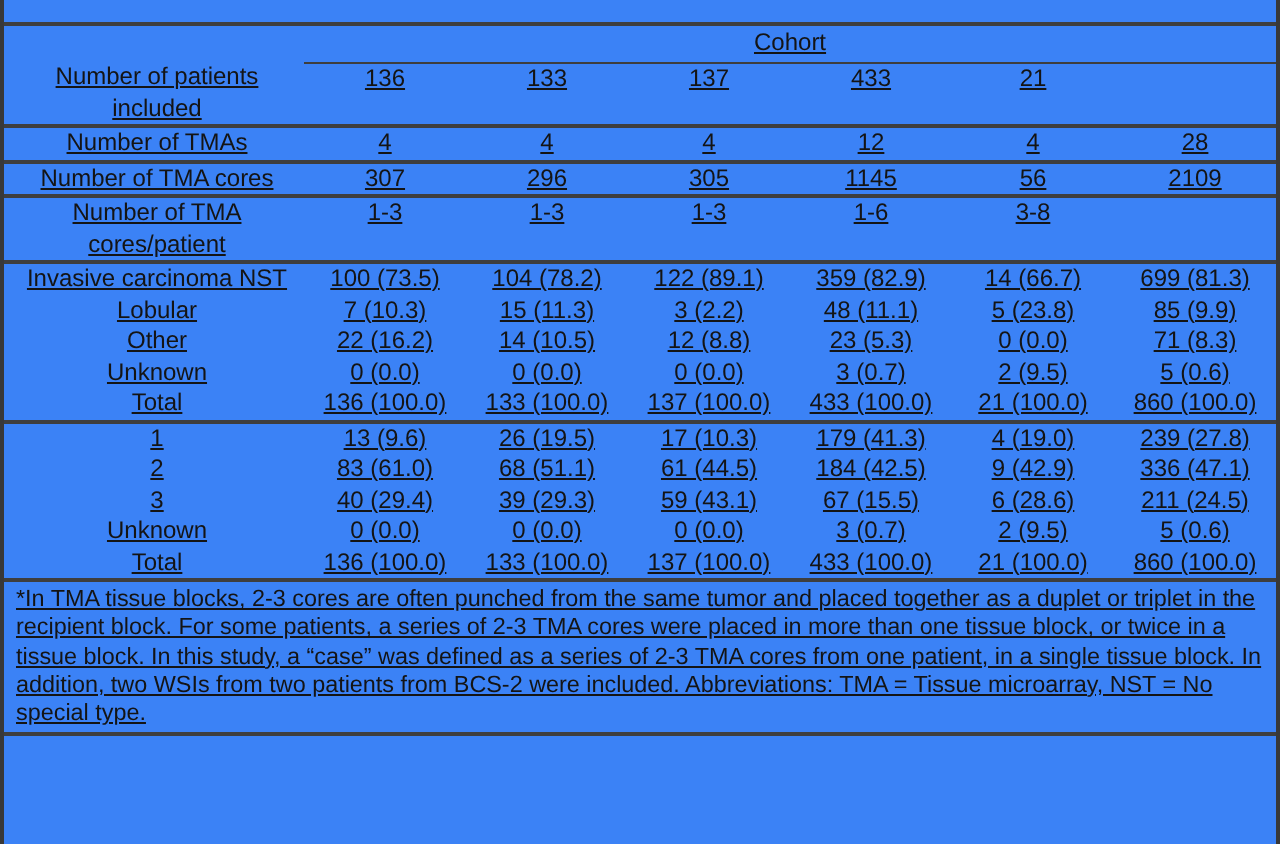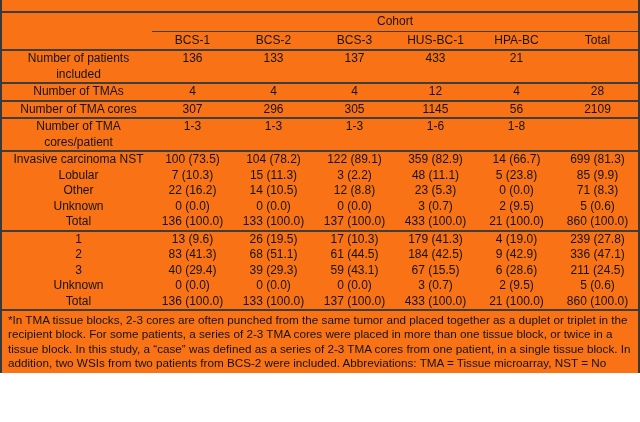--- a/index.html
+++ b/index.html
@@ -4,25 +4,26 @@
 <style>
   * { margin: 0; padding: 0; box-sizing: border-box; }
   html, body { background: #ffffff; }
   body {
     width: 640px; height: 422px;
     font-family: "Liberation Sans", "DejaVu Sans", sans-serif;
     color: #141414;
   }
   .page {
     position: relative;
-    width: 640px; height: 373px;
-    background: #f97316;
+    width: 640px; height: 422px;
+    background: #3b82f6;
     border-left: 2px solid #383838;
     border-right: 2px solid #383838;
     overflow: hidden;
+    text-decoration: underline;
   }
   .caption-spacer {
     height: 13px;
     border-bottom: 2px solid #3e3e3e;
   }
   table {
     width: 636px;
     border-collapse: collapse;
     table-layout: fixed;
     font-size: 12px;
@@ -73,29 +74,20 @@
         <col class="c-data">
       <col class="c-data">
         <col class="c-data">
         <col class="c-data">
     </colgroup>
     <thead>
         <tr>
           <td class="label"></td>
           <td class="cohort-cell" colspan="6">Cohort</td>
         </tr>
-        <tr class="sep">
-          <td class="label"></td>
-          <td>BCS-1</td>
-          <td>BCS-2</td>
-          <td>BCS-3</td>
-          <td>HUS-BC-1</td>
-          <td>HPA-BC</td>
-          <td>Total</td>
-        </tr>
       </thead>
     <tbody>
         <tr class="sep">
           <td class="label">Number of patients included</td>
           <td>136</td>
           <td>133</td>
           <td>137</td>
           <td>433</td>
           <td>21</td>
           <td></td>
@@ -117,21 +109,21 @@
           <td>1145</td>
           <td>56</td>
           <td>2109</td>
         </tr>
         <tr class="sep">
           <td class="label">Number of TMA cores/patient</td>
           <td>1-3</td>
           <td>1-3</td>
           <td>1-3</td>
           <td>1-6</td>
-          <td>1-8</td>
+          <td>3-8</td>
           <td></td>
         </tr>
         <tr>
           <td class="label">Invasive carcinoma NST</td>
           <td>100 (73.5)</td>
           <td>104 (78.2)</td>
           <td>122 (89.1)</td>
           <td>359 (82.9)</td>
           <td>14 (66.7)</td>
           <td>699 (81.3)</td>
@@ -176,21 +168,21 @@
           <td class="label">1</td>
           <td>13 (9.6)</td>
           <td>26 (19.5)</td>
           <td>17 (10.3)</td>
           <td>179 (41.3)</td>
           <td>4 (19.0)</td>
           <td>239 (27.8)</td>
         </tr>
         <tr>
           <td class="label">2</td>
-          <td>83 (41.3)</td>
+          <td>83 (61.0)</td>
           <td>68 (51.1)</td>
           <td>61 (44.5)</td>
           <td>184 (42.5)</td>
           <td>9 (42.9)</td>
           <td>336 (47.1)</td>
         </tr>
         <tr>
           <td class="label">3</td>
           <td>40 (29.4)</td>
           <td>39 (29.3)</td>

